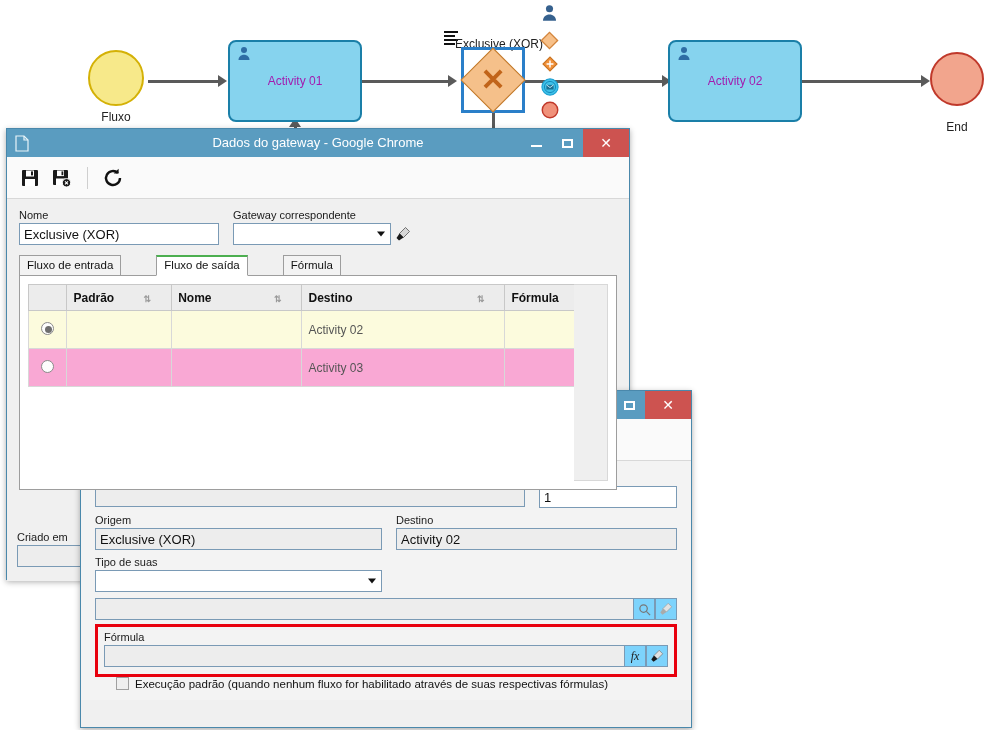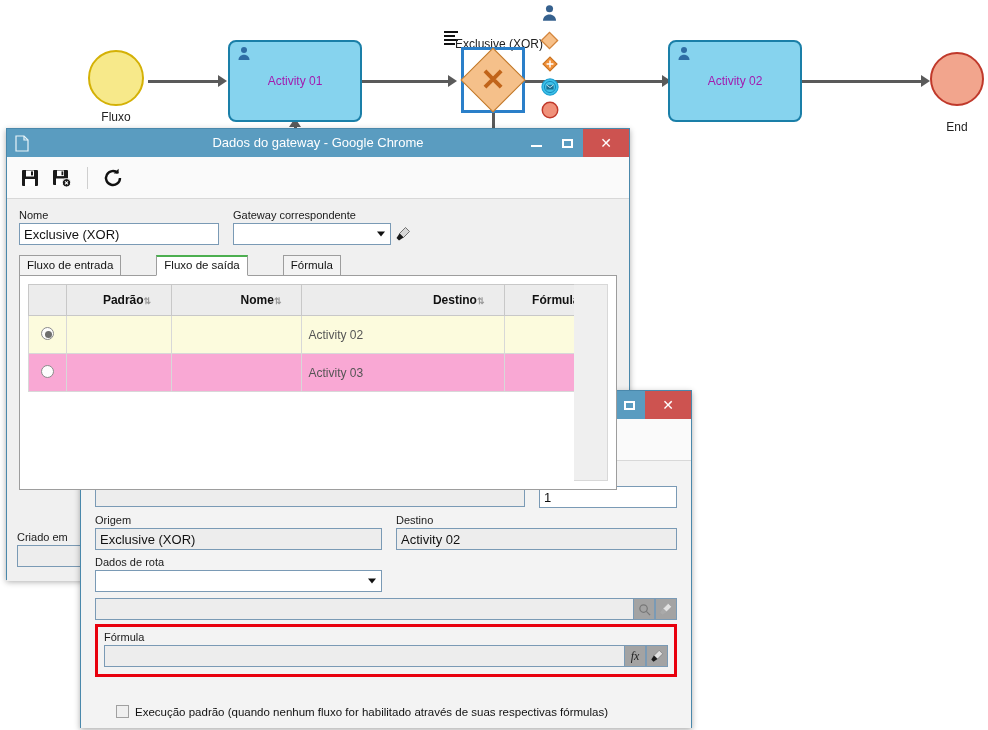--- a/index.html
+++ b/index.html
@@ -184,21 +184,21 @@
     height: 215px;
     padding: 8px;
     position: relative;
     z-index: 2;
   }
   table.grid { border-collapse: collapse; width: 100%; table-layout: fixed; }
   table.grid th {
     background: #ececec;
     border: 1px solid #c8c8c8;
     font-size: 12px; color: #111;
-    height: 16px; text-align: right; padding: 8px 6px;
+    height: 26px; text-align: left; padding: 0 6px;
     font-weight: bold;
   }
   table.grid th .sorter {
     float: right; color: #9a9a9a; font-size: 9px; line-height: 12px;
     margin-top: 2px; margin-right: 14px;
   }
   table.grid td {
     border: 1px solid #d8d8d8;
     height: 38px; font-size: 12px; color: #555;
     padding: 0 6px; background: #f9a8d4;
@@ -238,29 +238,29 @@
   .formula-hl {
     border: 3px solid #e8000d;
     padding: 4px 6px 7px 6px;
     margin-top: 4px;
   }
   .inp-with-btns { display: flex; }
   .inp-with-btns .fld-input { border-right: none; }
   .mini-btn {
     width: 22px; height: 22px;
     border: 1px solid #7a9ab5;
-    background: #a3a3a3;
+    background: #7dd3fc;
     display: flex; align-items: center; justify-content: center;
     flex: 0 0 auto;
   }
   .chk {
     width: 13px; height: 13px; border: 1px solid #a0a0a0; background: #efefef;
     display: inline-block; vertical-align: -2px; margin-right: 6px;
   }
-  .chk-row { margin-top: 28px; font-size: 11.5px; color: #111; padding-left: 21px; }
+  .chk-row { margin-top: 0; font-size: 11.5px; color: #111; padding-left: 21px; }
   .req-star { color: #d00; font-size: 10px; vertical-align: 2px; }
 </style>
 </head>
 <body>
 
 <div id="root">
 
   <div class="canvas">
 
     <div class="conn" style="left:148px; top:80px; width:72px; height:3px;"></div>
@@ -553,21 +553,21 @@
           <label class="fld-label">Origem</label>
           <input class="fld-input grayed" value="Exclusive (XOR)" style="">
         </div>
         <div style="flex:1 1 auto;">
           <label class="fld-label">Destino</label>
           <input class="fld-input grayed" value="Activity 02" style="">
         </div>
       </div>
 
       <div style="width:287px;">
-        <label class="fld-label">Dados de rota</label>
+        <label class="fld-label">Tipo de suas</label>
         <div class="fld-select">
 
           <span class="caret"></span>
         </div>
       </div>
 
       <div style="margin-top:6px;">
         <div class="inp-with-btns">
           <input class="fld-input grayed" value="" style="">
           <div class="mini-btn">

